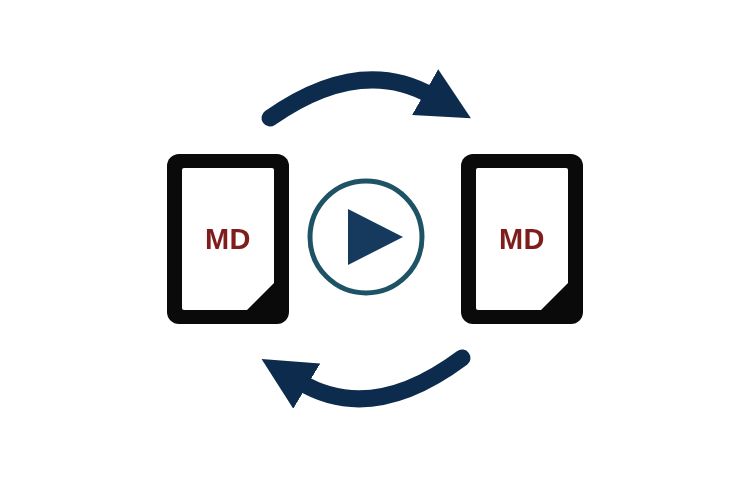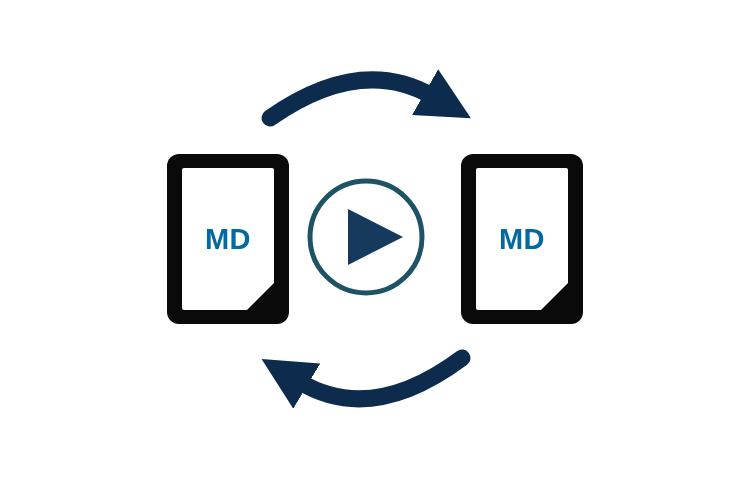--- a/index.html
+++ b/index.html
@@ -29,21 +29,21 @@
     
     clip-path: polygon(0 0, 100% 0, 100% calc(100% - 27px), calc(100% - 27px) 100%, 0 100%);
     display: flex;
     align-items: center;
     justify-content: center;
   }
   .md-label {
     font-size: 29px;
     font-weight: 800;
     letter-spacing: 0.5px;
-    color: #0369a1;
+    color: #7f1d1d;
     user-select: none;
   }
   .overlay-svg {
     position: absolute;
     left: 0; top: 0;
     width: 732px;
     height: 480px;
   }
 </style>
 </head>

